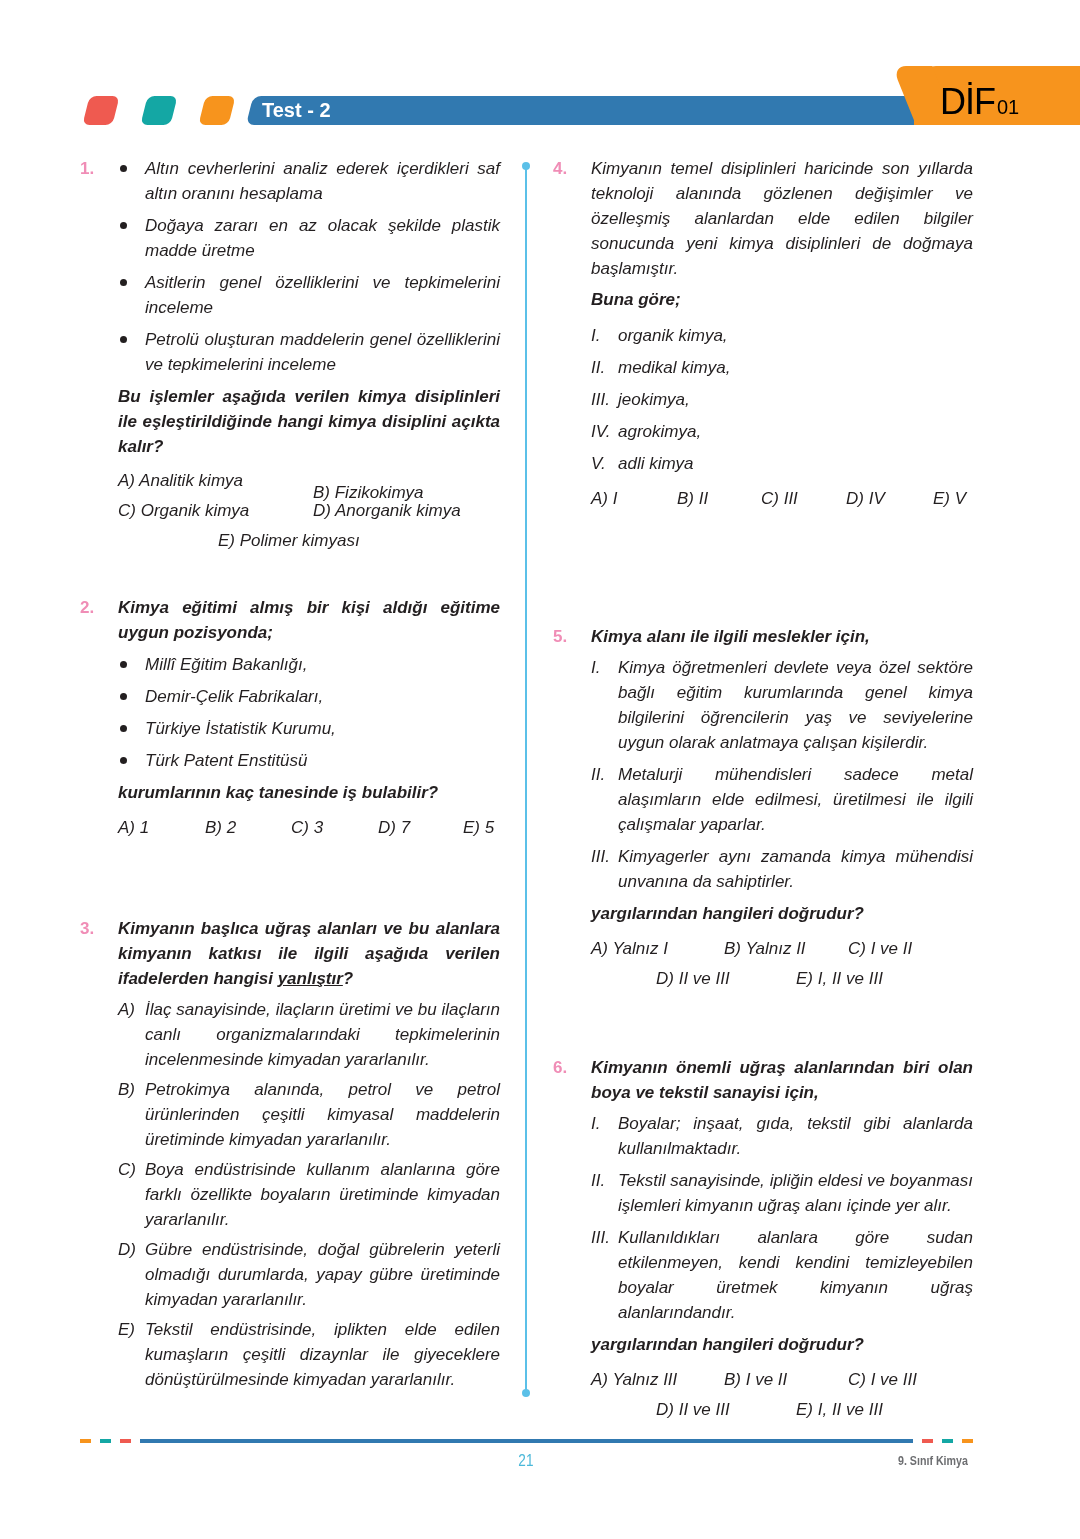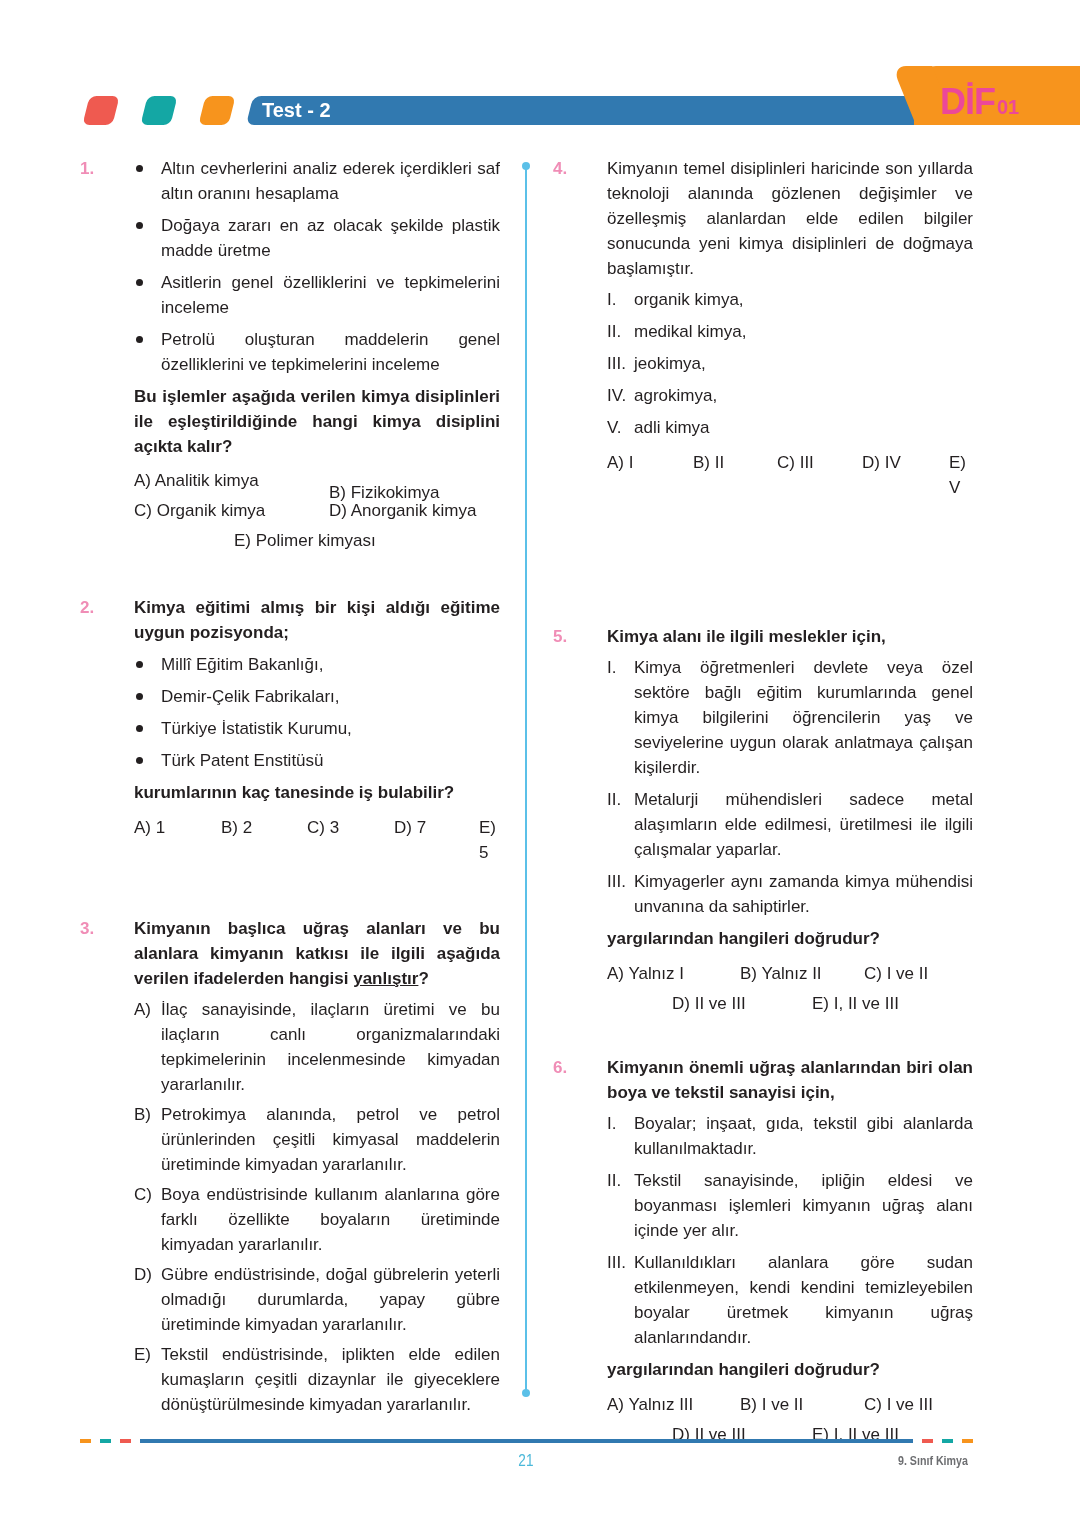--- a/index.html
+++ b/index.html
@@ -8,33 +8,33 @@
 
   
   .hdr-chip { position: absolute; top: 96px; width: 30px; height: 29px; border-radius: 7px; transform: skewX(-14deg); }
   .chip-red { left: 86px; background: #ef5a50; }
   .chip-teal { left: 144px; background: #14a7a4; }
   .chip-orange { left: 202px; background: #f7941d; }
   .hdr-bar { position: absolute; left: 246px; top: 96px; width: 740px; height: 29px; background: #3179b0; border-radius: 8px 0 0 8px; transform: skewX(-14deg); transform-origin: left bottom; }
   .hdr-title { position: absolute; left: 262px; top: 98px; font-size: 20px; font-weight: bold; color: #ffffff; line-height: 25px; }
   .brand-tab { position: absolute; left: 914px; top: 66px; width: 170px; height: 59px; background: #f7941d; border-radius: 22px 0 0 0; }
   .brand-tab::before { content: ""; position: absolute; left: -10px; top: 0; width: 40px; height: 59px; background: #f7941d; transform: skewX(22deg); border-radius: 14px 0 0 0; }
-  .brand-text { position: absolute; left: 940px; top: 82px; color: #ec4899; font-weight: bold; font-size: 36px; line-height: 40px; letter-spacing: -1px; }
+  .brand-text { position: absolute; left: 940px; top: 82px; color: #000000; font-weight: normal; font-size: 36px; line-height: 40px; letter-spacing: -1px; }
   .brand-sub { font-size: 20px; letter-spacing: 0; margin-left: 2px; }
 
   
   .col { position: absolute; top: 156px; }
   .col-left { left: 80px; width: 420px; }
   .col-right { left: 553px; width: 420px; }
   .divider { position: absolute; left: 525px; top: 166px; width: 2px; height: 1228px; background: #5bc0e8; }
   .divider-dot { position: absolute; left: 522px; width: 8px; height: 8px; border-radius: 50%; background: #5bc0e8; }
 
   .q { position: absolute; left: 0; width: 420px; line-height: 25px; }
   .qnum { position: absolute; left: 0; top: 0; color: #f08db6; font-weight: bold; font-size: 17px; }
-  .qbody { margin-left: 54px; }
+  .qbody { margin-left: 38px; font-style: italic; }
   .bold { font-weight: bold; }
   .just { text-align: justify; }
   .ul { text-decoration: underline; }
 
   .bullet { position: relative; padding-left: 27px; margin-bottom: 7px; text-align: justify; }
   .bullet::before { content: ""; position: absolute; left: 2px; top: 9px; width: 7px; height: 7px; border-radius: 50%; background: #231f20; }
 
   .roman { position: relative; padding-left: 27px; margin-bottom: 7px; text-align: justify; }
   .roman .rn { position: absolute; left: 0; top: 0; }
 
@@ -114,20 +114,21 @@
     </div>
   </div>
 </div>
 
 <div class="col col-right">
 
   <div class="q" style="top:0px">
     <span class="qnum">4.</span>
     <div class="qbody">
       <div class="just" style="margin-bottom:6px">Kimyanın temel disiplinleri haricinde son yıllarda teknoloji alanında gözlenen değişimler ve özelleşmiş alanlardan elde edilen bilgiler sonucunda yeni kimya disiplinleri de doğmaya başlamıştır.</div>
+      <div class="bold" style="margin-bottom:11px">Buna göre;</div>
       <div class="roman"><span class="rn">I.</span><span>organik kimya,</span></div>
       <div class="roman"><span class="rn">II.</span><span>medikal kimya,</span></div>
       <div class="roman"><span class="rn">III.</span><span>jeokimya,</span></div>
       <div class="roman"><span class="rn">IV.</span><span>agrokimya,</span></div>
       <div class="roman"><span class="rn">V.</span><span>adli kimya</span></div>
       <div style="position:relative;height:28px;margin-top:10px">
         <span class="choice" style="position:absolute;left:0">A) I</span>
         <span class="choice" style="position:absolute;left:86px">B) II</span>
         <span class="choice" style="position:absolute;left:170px">C) III</span>
         <span class="choice" style="position:absolute;left:255px">D) IV</span>

